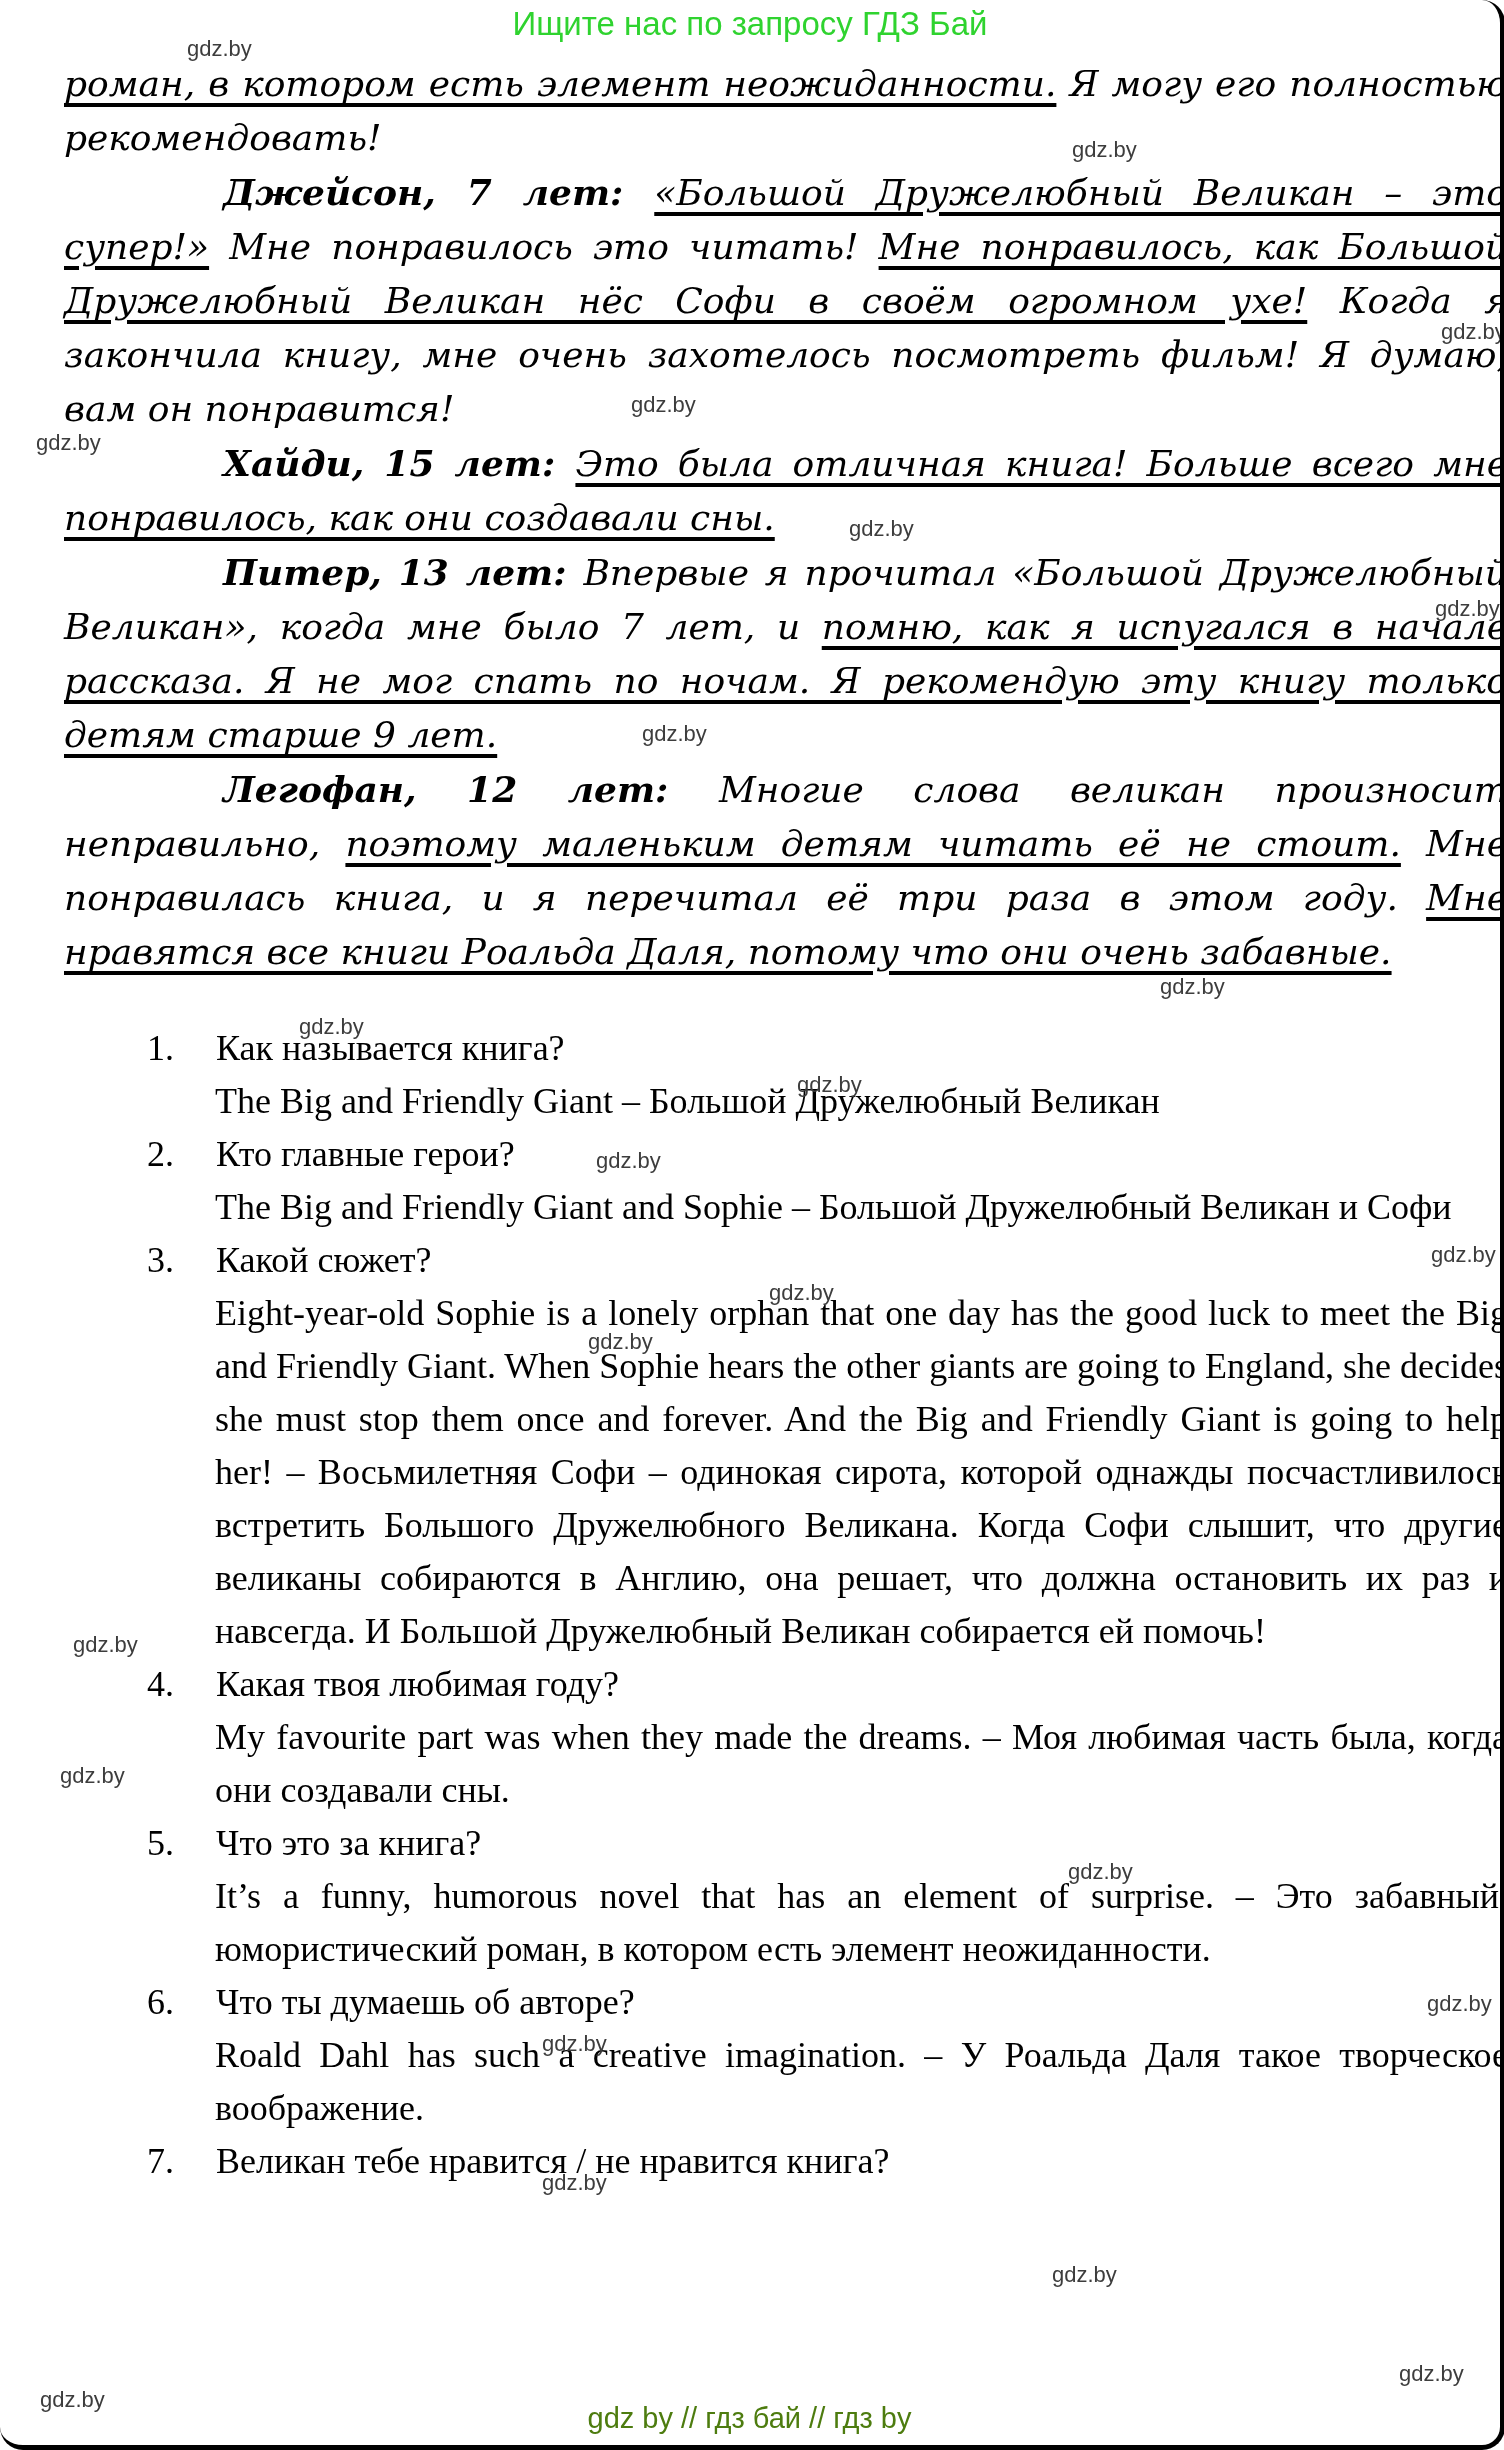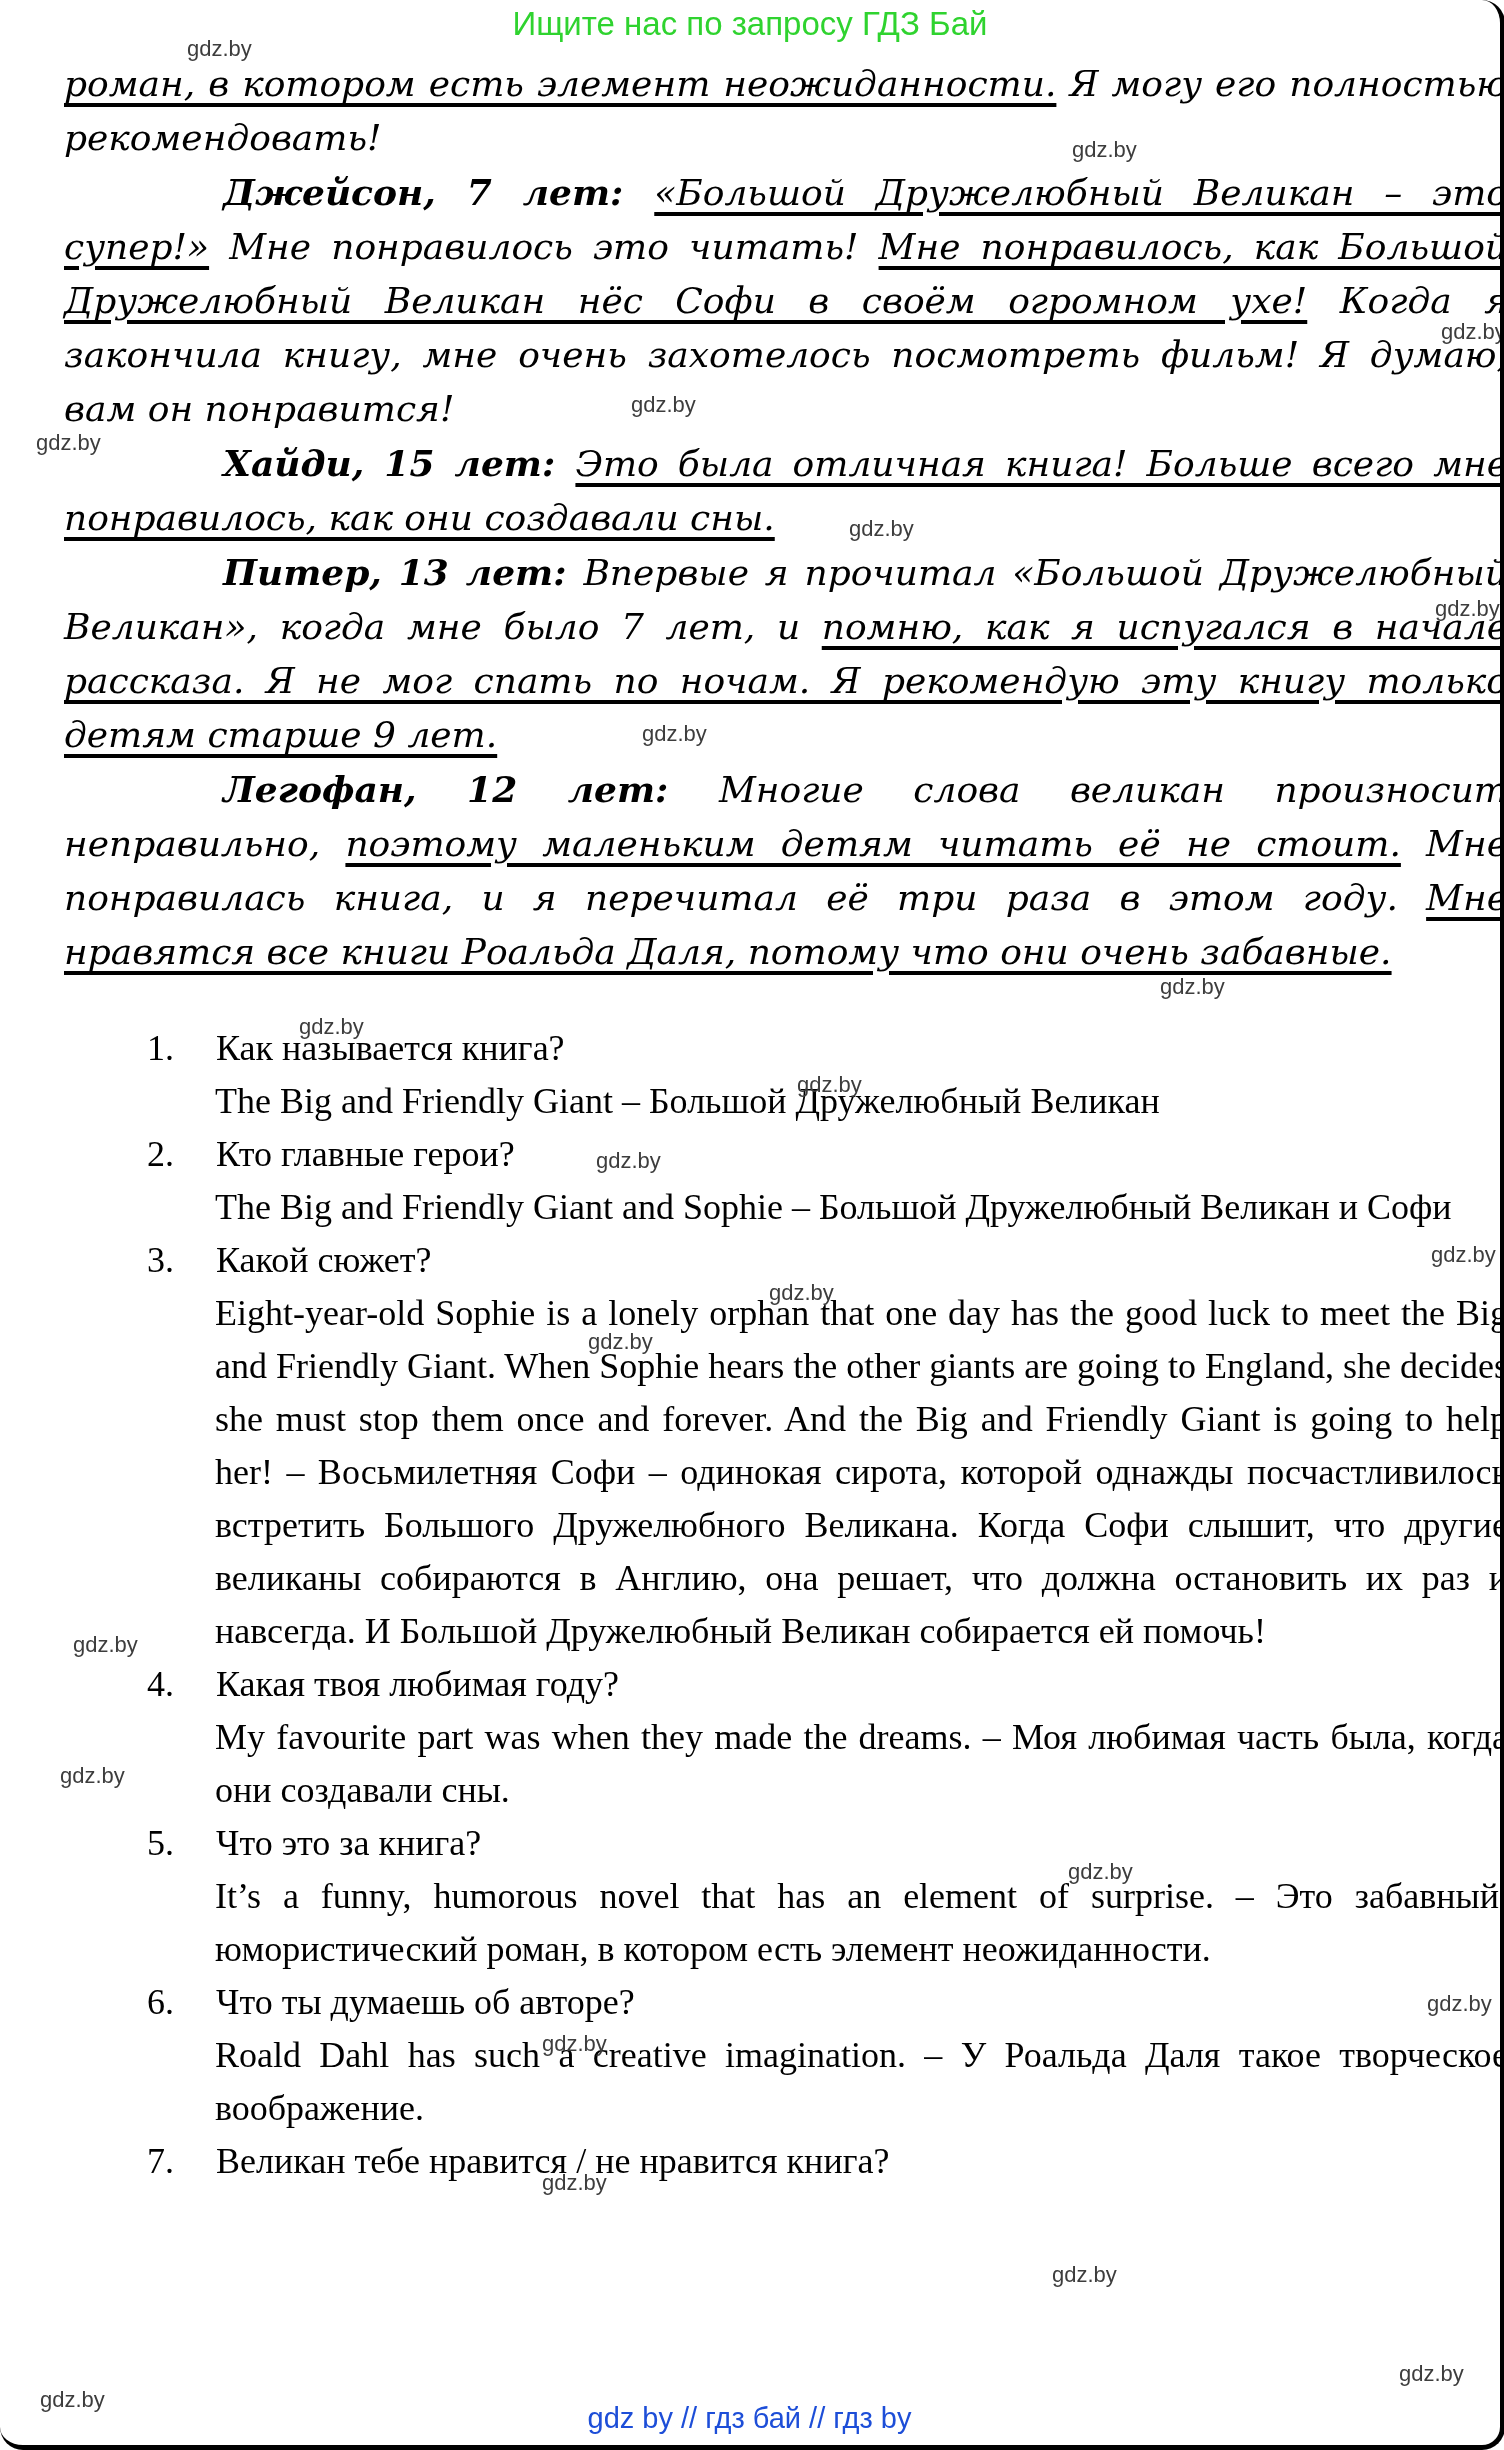--- a/index.html
+++ b/index.html
@@ -141,21 +141,21 @@
         </div>
         <div class="qa-item">
           <div class="q-row">
             <span class="q-num">7.</span>
             <span class="q-text">Великан тебе нравится / не нравится книга?</span>
           </div>
         </div>
       </div>
   </div>
 
-  <div class="site-footer" style="color: #1d4ed8;">gdz by // гдз бай // гдз by</div>
+  <div class="site-footer" style="color: #4d7c0f;">gdz by // гдз бай // гдз by</div>
 
   <div class="wm-layer">
       <span class="wm" style="left: 187px; top: 36px; color: rgb(61, 61, 61);">gdz.by</span>
       <span class="wm" style="left: 1072px; top: 137px; color: rgb(61, 61, 61);">gdz.by</span>
       <span class="wm" style="left: 1441px; top: 319px; color: rgb(61, 61, 61);">gdz.by</span>
       <span class="wm" style="left: 631px; top: 392px; color: rgb(61, 61, 61);">gdz.by</span>
       <span class="wm" style="left: 36px; top: 430px; color: rgb(61, 61, 61);">gdz.by</span>
       <span class="wm" style="left: 849px; top: 516px; color: rgb(61, 61, 61);">gdz.by</span>
       <span class="wm" style="left: 1435px; top: 596px; color: rgb(61, 61, 61);">gdz.by</span>
       <span class="wm" style="left: 642px; top: 721px; color: rgb(61, 61, 61);">gdz.by</span>

